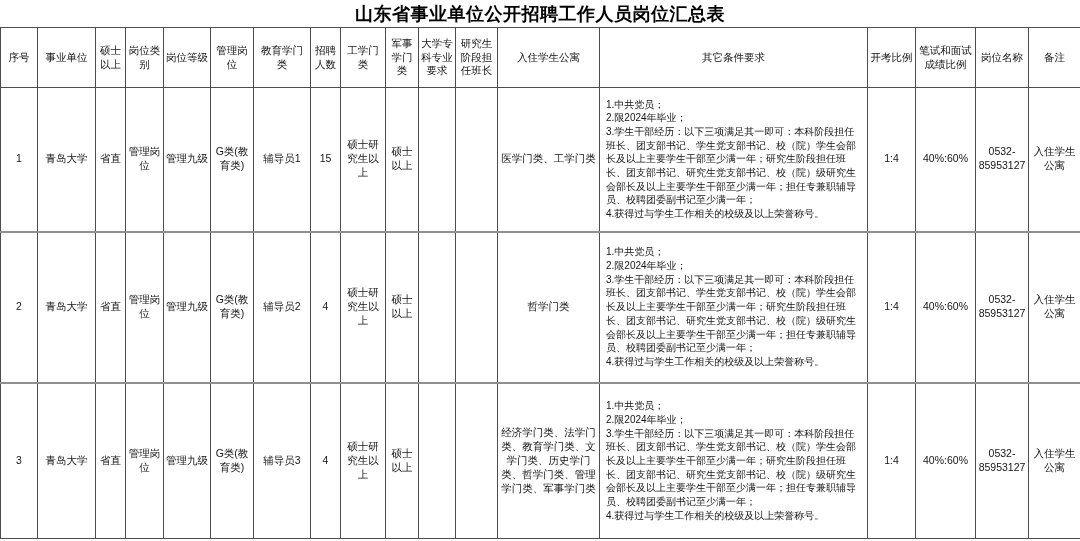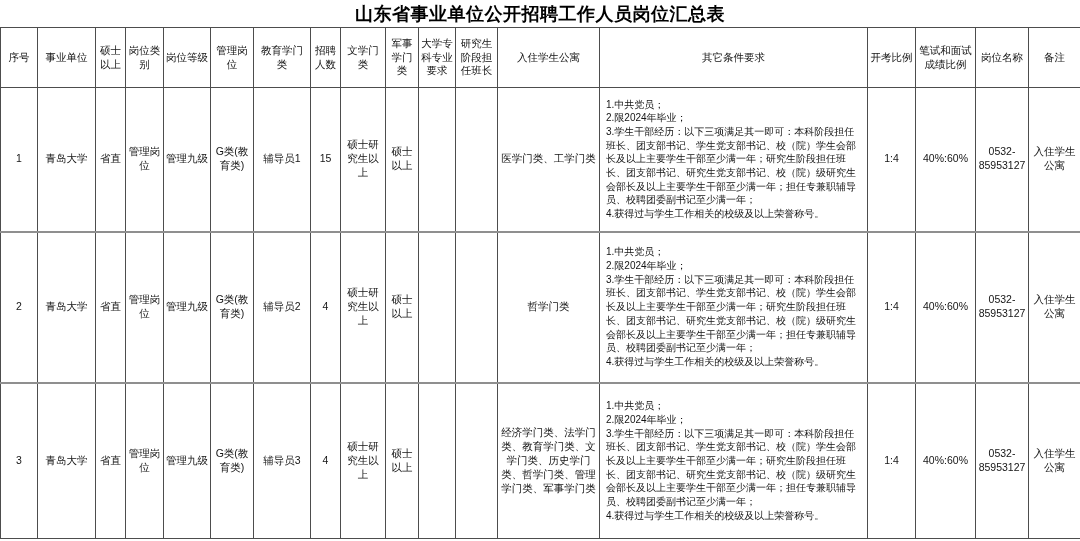--- a/index.html
+++ b/index.html
@@ -86,21 +86,21 @@
     <thead>
       <tr>
         <th class="cjk">序号</th>
         <th class="cjk">事业单位</th>
         <th class="cjk">硕士以上</th>
         <th class="cjk">岗位类别</th>
         <th class="cjk">岗位等级</th>
         <th class="cjk">管理岗位</th>
         <th class="cjk">教育学门类</th>
         <th class="cjk">招聘人数</th>
-        <th class="cjk">文学门类</th>
+        <th class="cjk">工学门类</th>
         <th class="cjk">军事学门类</th>
         <th class="cjk">大学专科专业要求</th>
         <th class="cjk">研究生阶段担任班长</th>
         <th class="cjk">入住学生公寓</th>
         <th class="cjk">其它条件要求</th>
         <th class="cjk">开考比例</th>
         <th class="cjk">笔试和面试成绩比例</th>
         <th class="cjk">岗位名称</th>
         <th class="cjk">备注</th>
       </tr>

